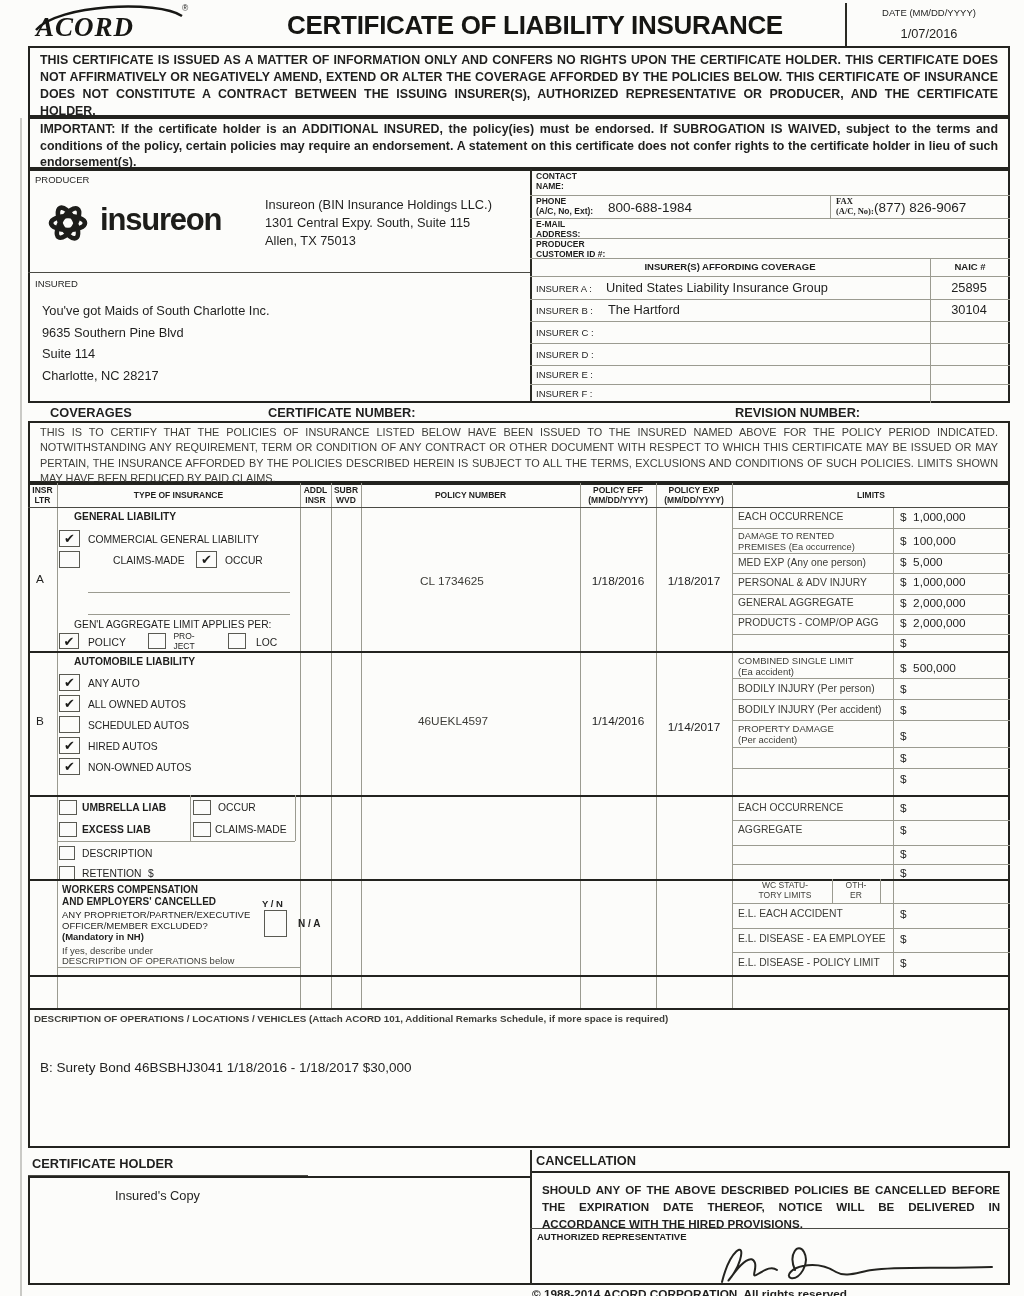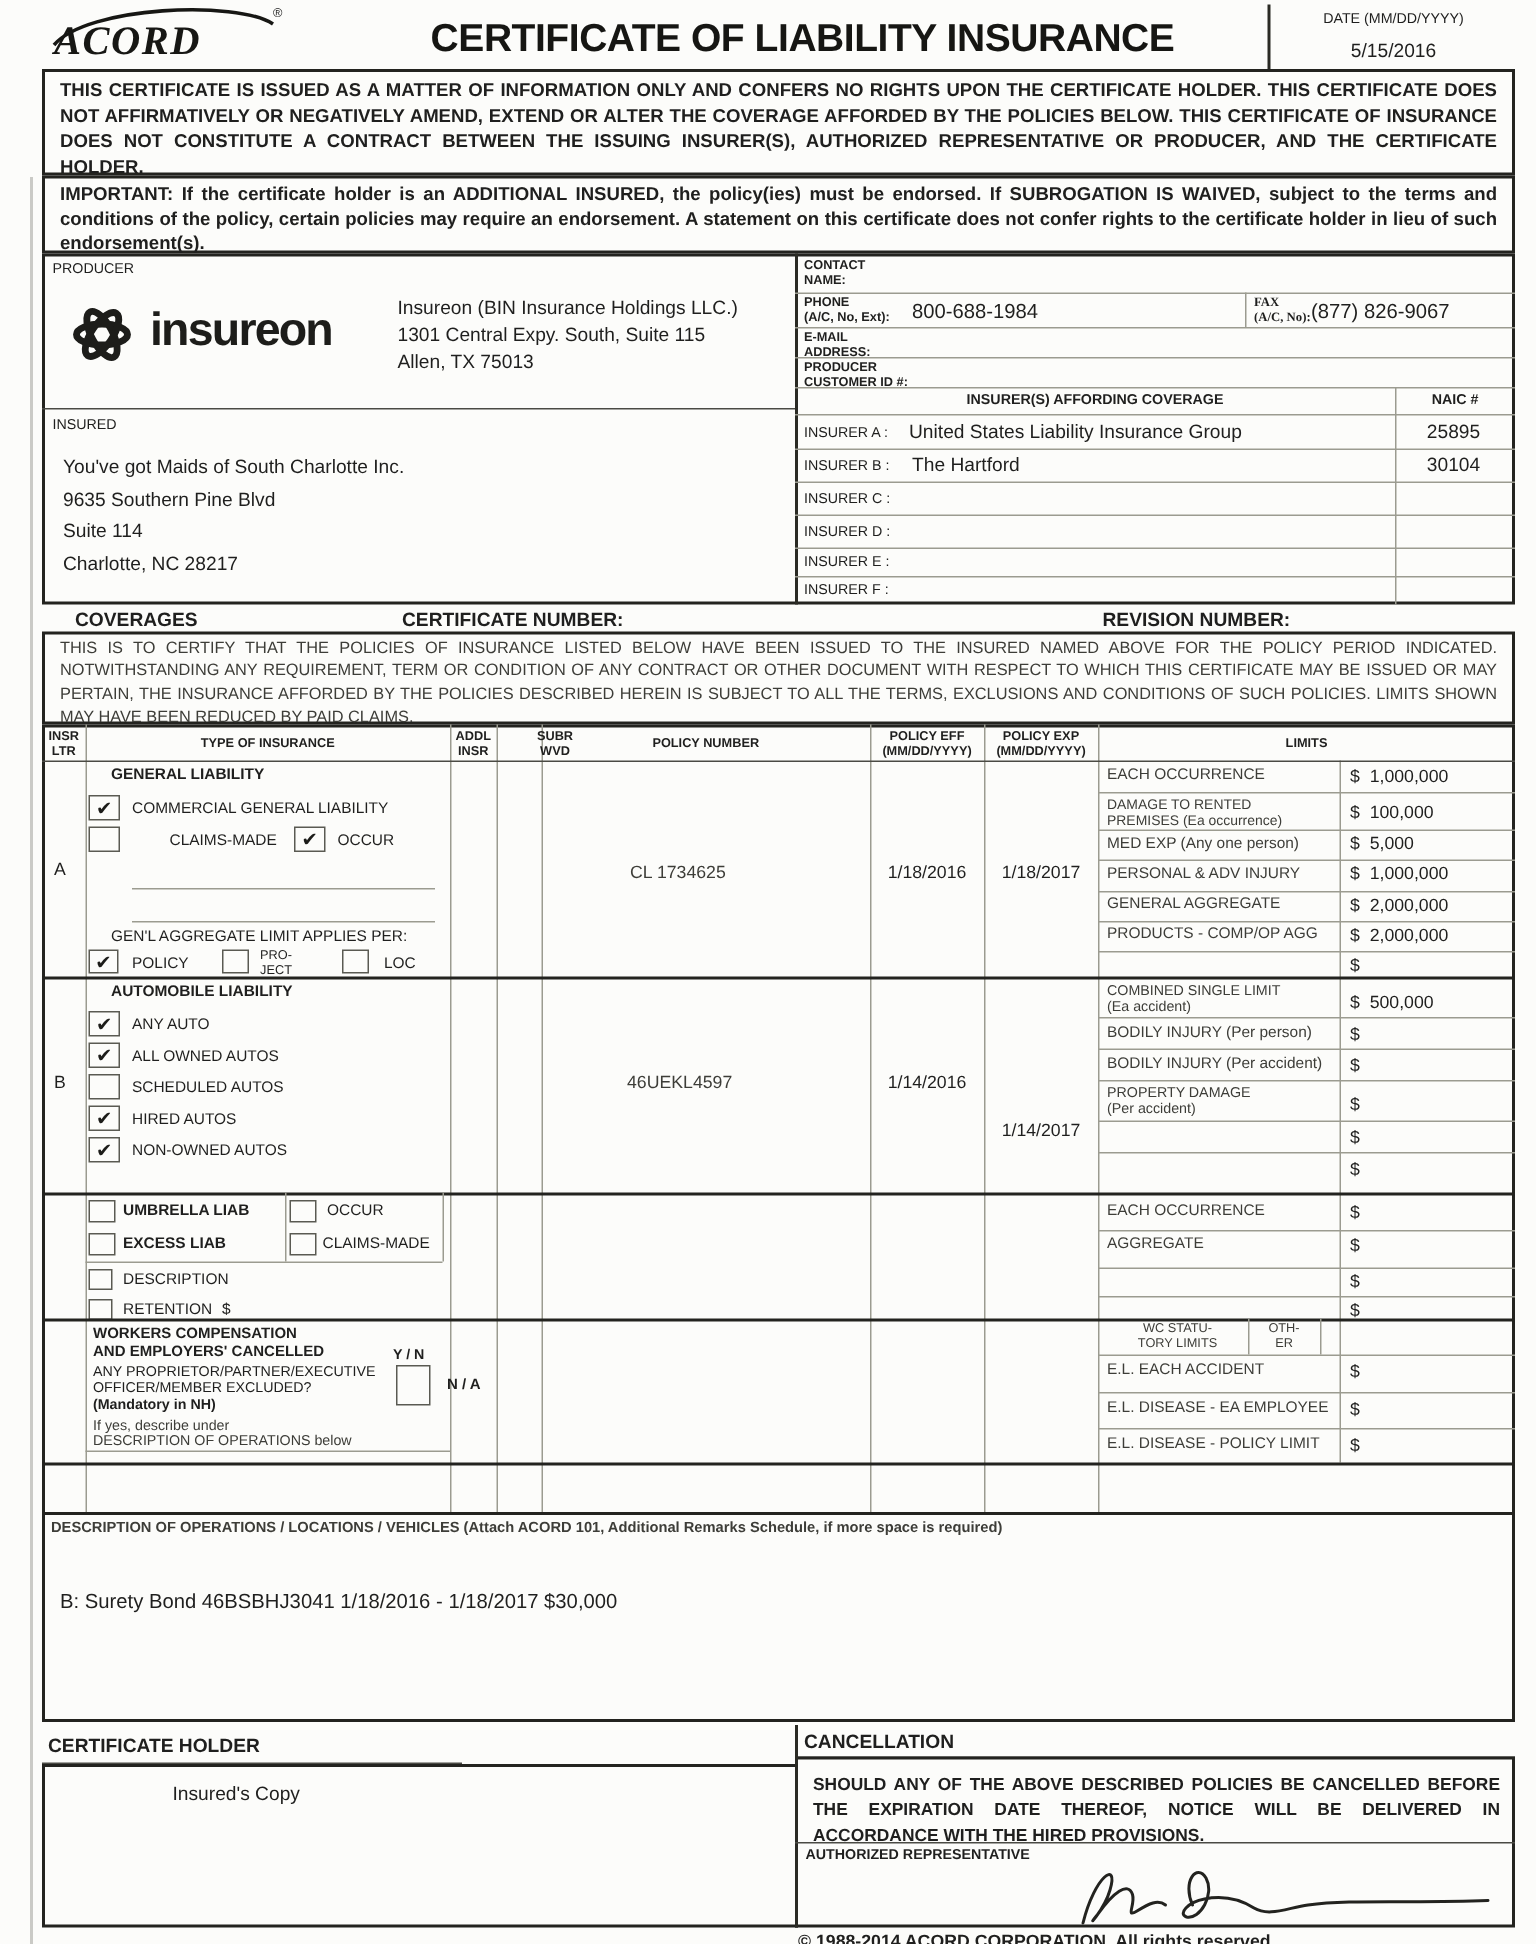--- a/index.html
+++ b/index.html
@@ -43,21 +43,21 @@
   <div class="abs" style="left:36px;top:12px;width:160px;height:36px;">
     <svg class="abs" style="left:-6px;top:-10px;" width="170" height="30" viewBox="0 0 170 30">
       <path d="M6 28 C 28 2, 128 -2, 152 14" stroke="#171714" stroke-width="2.4" fill="none"></path>
     </svg>
     <span class="acord-txt">ACORD</span>
     <span class="abs t8" style="left:146px;top:-8px;">®</span>
   </div>
   <div class="abs title ctr" style="left:240px;top:10px;width:590px;">CERTIFICATE OF LIABILITY INSURANCE</div>
   <div class="abs vl2" style="left:845px;top:3px;height:43px;"></div>
   <div class="abs t9 ctr" style="left:850px;top:8px;width:158px;">DATE (MM/DD/YYYY)</div>
-  <div class="abs t13 ctr" style="left:850px;top:26px;width:158px;">5/15/2016</div>
+  <div class="abs t13 ctr" style="left:850px;top:26px;width:158px;">1/07/2016</div>
 
   <div class="abs boxed" style="left:28px;top:46px;width:982px;height:71px;"></div>
   <div class="abs t13 b jus" style="left:40px;top:52px;width:958px;font-size:12.4px;line-height:1.37;">THIS CERTIFICATE IS ISSUED AS A MATTER OF INFORMATION ONLY AND CONFERS NO RIGHTS UPON THE CERTIFICATE HOLDER. THIS CERTIFICATE DOES NOT AFFIRMATIVELY OR NEGATIVELY AMEND, EXTEND OR ALTER THE COVERAGE AFFORDED BY THE POLICIES BELOW.  THIS CERTIFICATE OF INSURANCE DOES NOT CONSTITUTE A CONTRACT BETWEEN THE ISSUING INSURER(S), AUTHORIZED REPRESENTATIVE OR PRODUCER, AND THE CERTIFICATE HOLDER.</div>
 
   <div class="abs boxed" style="left:28px;top:117px;width:982px;height:52px;"></div>
   <div class="abs t13 b jus" style="left:40px;top:121px;width:958px;font-size:12.4px;line-height:1.35;">IMPORTANT:  If the certificate holder is an ADDITIONAL INSURED, the policy(ies) must be endorsed.  If SUBROGATION IS WAIVED, subject to the terms and conditions of the policy, certain policies may require an endorsement.  A statement on this certificate does not confer rights to the certificate holder in lieu of such endorsement(s).</div>
 
   <div class="abs boxed" style="left:28px;top:169px;width:982px;height:234px;"></div>
   <div class="abs vl2" style="left:530px;top:169px;height:234px;"></div>
   <div class="abs hld" style="left:28px;top:272px;width:502px;"></div>
@@ -149,21 +149,21 @@
   <div class="abs vl" style="left:656px;top:483px;height:525px;"></div>
   <div class="abs vl" style="left:732px;top:483px;height:525px;"></div>
   <div class="abs vl" style="left:893px;top:507px;height:468px;"></div>
 
   <div class="abs hld" style="left:28px;top:507px;width:982px;"></div>
   <div class="abs t8 b pre ctr" style="left:28px;top:486px;width:29px;">INSR
 LTR</div>
   <div class="abs t8 b ctr" style="left:57px;top:491px;width:243px;">TYPE OF INSURANCE</div>
   <div class="abs t8 b pre ctr" style="left:300px;top:486px;width:31px;">ADDL
 INSR</div>
-  <div class="abs t8 b pre ctr" style="left:331px;top:486px;width:30px;padding-left:24px;">SUBR
+  <div class="abs t8 b pre ctr" style="left:331px;top:486px;width:30px;">SUBR
 WVD</div>
   <div class="abs t8 b ctr" style="left:361px;top:491px;width:219px;">POLICY NUMBER</div>
   <div class="abs t8 b pre ctr" style="left:580px;top:486px;width:76px;">POLICY EFF
 (MM/DD/YYYY)</div>
   <div class="abs t8 b pre ctr" style="left:656px;top:486px;width:76px;">POLICY EXP
 (MM/DD/YYYY)</div>
   <div class="abs t8 b ctr" style="left:732px;top:491px;width:278px;">LIMITS</div>
 
   <div class="abs t12" style="left:36px;top:572px;">A</div>
   <div class="abs t10 b" style="left:74px;top:511px;">GENERAL LIABILITY</div>
@@ -224,21 +224,21 @@
   <div class="abs t10" style="left:88px;top:699px;">ALL OWNED AUTOS</div>
   <div class="abs chkbox" style="left:59px;top:716px;width:21px;height:17px;"></div>
   <div class="abs t10" style="left:88px;top:720px;">SCHEDULED AUTOS</div>
   <div class="abs chkbox chk" style="left:59px;top:737px;width:21px;height:17px;">✔</div>
   <div class="abs t10" style="left:88px;top:741px;">HIRED AUTOS</div>
   <div class="abs chkbox chk" style="left:59px;top:758px;width:21px;height:17px;">✔</div>
   <div class="abs t10" style="left:88px;top:762px;">NON-OWNED AUTOS</div>
 
   <div class="abs t12 gray" style="left:418px;top:714px;">46UEKL4597</div>
   <div class="abs t12 ctr" style="left:580px;top:714px;width:76px;">1/14/2016</div>
-  <div class="abs t12 ctr" style="left:656px;top:746px;width:76px;text-align:center;">1/14/2017</div>
+  <div class="abs t12 ctr" style="left:656px;top:720px;width:76px;text-align:center;">1/14/2017</div>
 
   <div class="abs t8 gray pre" style="left:738px;top:656px;font-size:9.5px;">COMBINED SINGLE LIMIT
 (Ea accident)</div>
   <div class="abs t12 mono-sp" style="left:900px;top:661px;">$  500,000</div>
   <div class="abs hl1" style="left:732px;top:678px;width:278px;"></div>
   <div class="abs t10 gray" style="left:738px;top:683px;">BODILY INJURY (Per person)</div>
   <div class="abs t12 mono-sp" style="left:900px;top:682px;">$</div>
   <div class="abs hl1" style="left:732px;top:699px;width:278px;"></div>
   <div class="abs t10 gray" style="left:738px;top:704px;">BODILY INJURY (Per accident)</div>
   <div class="abs t12 mono-sp" style="left:900px;top:703px;">$</div>

